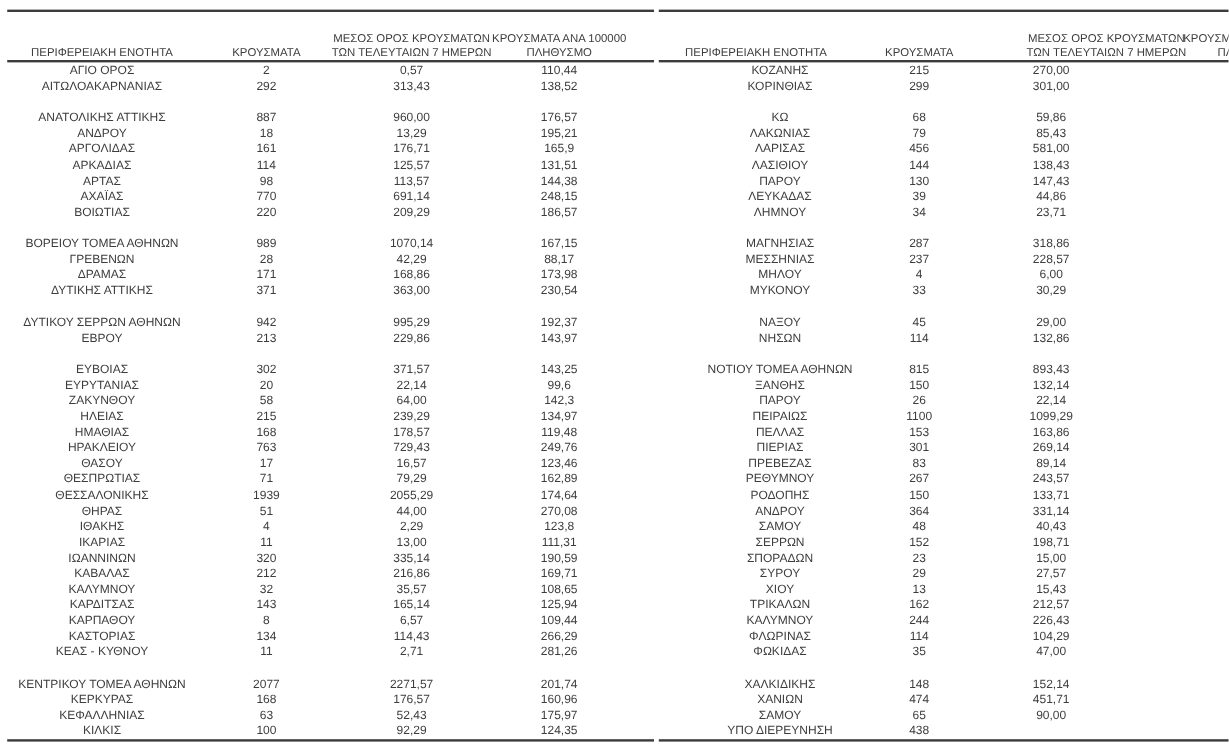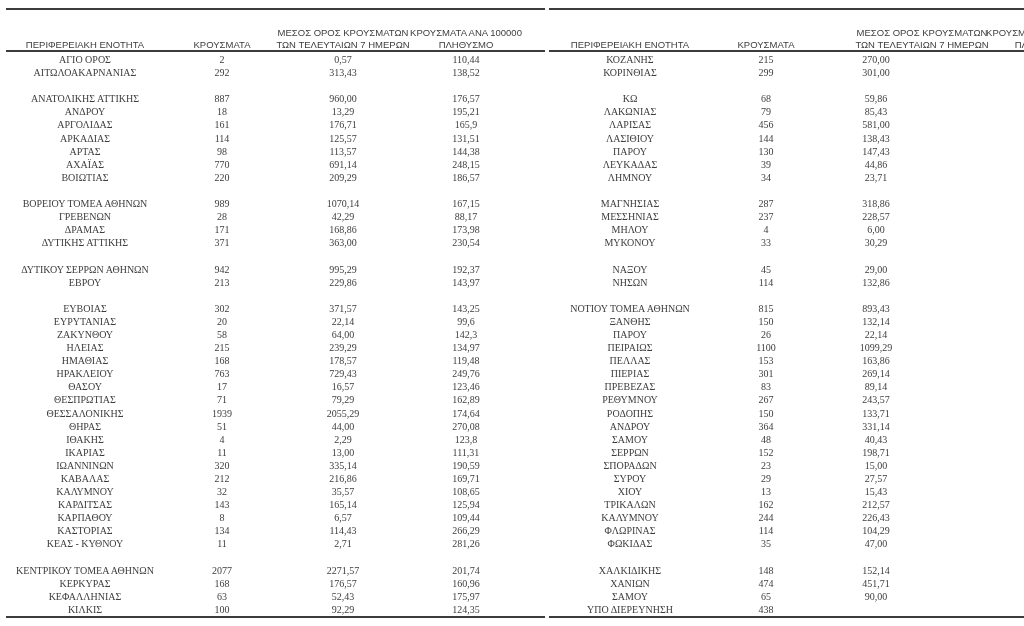--- a/index.html
+++ b/index.html
@@ -30,21 +30,21 @@
     text-align:center;
   }
   .cell{
     height:13.1px;
     line-height:13.1px;
     font-size:10px;
     white-space:nowrap;
     text-align:center;
   }
   .gap{height:13.1px;}
-  .rows-area{position:absolute;left:0;top:53px;width:100%;height:504px;font-family:Liberation Serif, serif;}
+  .rows-area{position:absolute;left:0;top:53px;width:100%;height:504px;}
 </style>
 </head>
 <body>
 
 <div class="page">
 
   <div class="rule thin" style="left:6px;  top:8px;   width:539px;"></div>
   <div class="rule thin" style="left:549px;top:8px;   width:475px;"></div>
   <div class="rule thick" style="left:6px;  top:50px;  width:539px;"></div>
   <div class="rule thick" style="left:549px;top:50px;  width:475px;"></div>
@@ -249,21 +249,21 @@
         <div class="cell">266,29</div>
         <div class="cell">281,26</div>
         <div class="gap"></div>
         <div class="cell">201,74</div>
         <div class="cell">160,96</div>
         <div class="cell">175,97</div>
         <div class="cell">124,35</div>
       </div>
     </div>
   <div class="rows-area" id="tbl-right">
-      <div class="col" style="left: 630px;">
+      <div class="col" style="left: 650px;">
         <div class="cell">ΚΟΖΑΝΗΣ</div>
         <div class="cell">ΚΟΡΙΝΘΙΑΣ</div>
         <div class="gap"></div>
         <div class="cell">ΚΩ</div>
         <div class="cell">ΛΑΚΩΝΙΑΣ</div>
         <div class="cell">ΛΑΡΙΣΑΣ</div>
         <div class="cell">ΛΑΣΙΘΙΟΥ</div>
         <div class="cell">ΠΑΡΟΥ</div>
         <div class="cell">ΛΕΥΚΑΔΑΣ</div>
         <div class="cell">ΛΗΜΝΟΥ</div>

